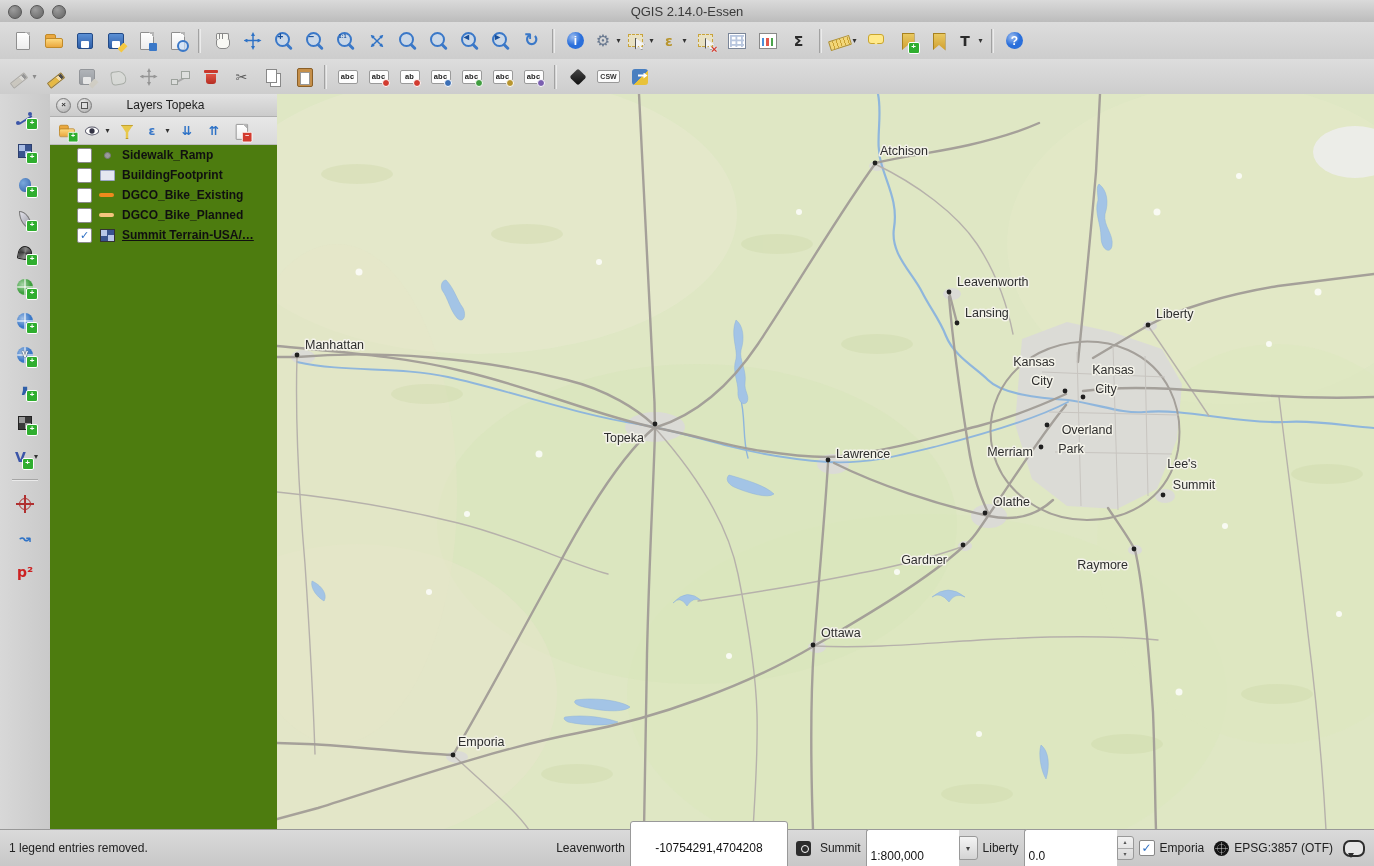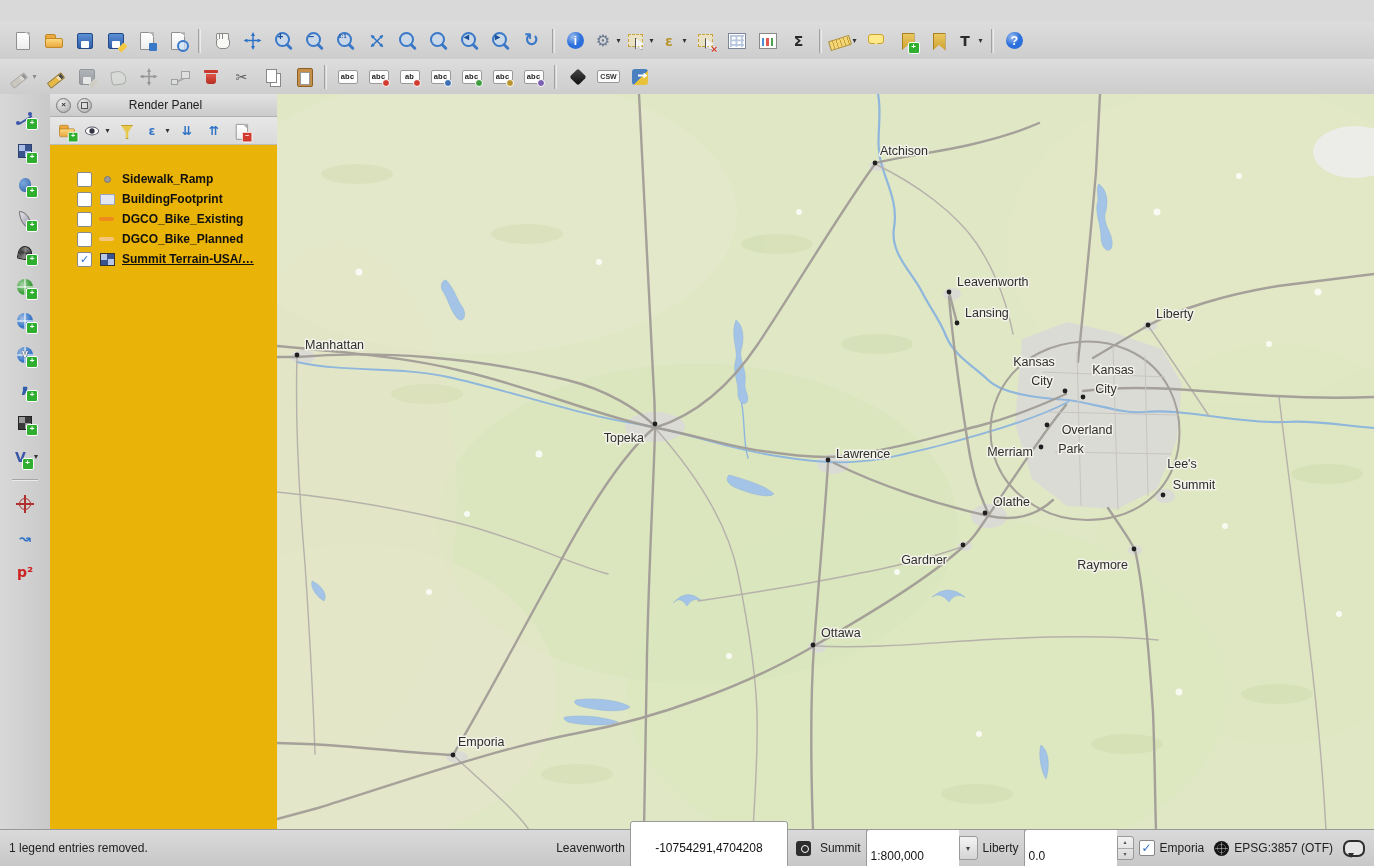--- a/index.html
+++ b/index.html
@@ -102,21 +102,21 @@
   .side-toolbar .tsep{width:26px;height:0;border-top:1px solid #a6a6a6;border-bottom:1px solid #eaeaea;margin:3px 0;}
 
   .layers-panel{position:absolute;left:50px;top:0;bottom:0;width:227px;background:#ececec;border-right:1px solid #979797;display:flex;flex-direction:column;}
   .panel-header{height:22px;display:flex;align-items:center;background:linear-gradient(#e2e2e2,#cbcbcb);border-bottom:1px solid #b0b0b0;}
   .ph-btn{width:13px;height:13px;margin-left:6px;border-radius:50%;background:radial-gradient(circle at 35% 30%,#ececec,#a8a8a8);border:1px solid #7d7d7d;display:flex;align-items:center;justify-content:center;font:bold 8px/1 "Liberation Sans",sans-serif;color:#333;flex:none;}
   .ph-float-inner{width:5px;height:5px;border:1px solid #555;background:#ddd;}
   .panel-title{flex:1;text-align:center;font-size:12px;color:#222;margin-right:38px;}
   .panel-toolbar{height:27px;display:flex;align-items:center;gap:2px;padding:0 4px;background:linear-gradient(#e7e7e7,#dadada);border-bottom:1px solid #bcbcbc;}
   .panel-toolbar .tbtn{min-width:25px;height:23px;}
   .panel-toolbar .ic{transform:scale(.88);}
-  .layer-list{flex:1;padding-top:24px;background:#eab308;}
+  .layer-list{flex:1;padding-top:0;background:#4d7c0f;}
   .layer-row{display:flex;align-items:center;gap:7px;height:20px;padding-left:27px;font-weight:bold;font-size:12px;color:#101010;}
   .cb{width:13px;height:13px;background:#fff;border:1px solid #8a8a8a;border-radius:2px;display:flex;align-items:center;justify-content:center;color:#2d6fc4;font:bold 11px/1 "DejaVu Sans",sans-serif;flex:none;}
   .sym{width:16px;height:14px;position:relative;flex:none;}
   .sym-point::after{content:"";position:absolute;left:5px;top:4px;width:5px;height:5px;border-radius:50%;background:#9a9a9a;border:1px solid #777;}
   .sym-polygon::after{content:"";position:absolute;left:1px;top:2px;width:13px;height:9px;background:#e4e7f0;border:1px solid #9aa4c4;border-radius:1px;}
   .sym-line-orange::after{content:"";position:absolute;left:0;top:5px;width:15px;height:4px;background:#ef8a1d;border-radius:2px;}
   .sym-line-tan::after{content:"";position:absolute;left:0;top:5px;width:15px;height:4px;background:#f5c57e;border-radius:2px;}
   .sym-raster::after{content:"";position:absolute;left:1px;top:1px;width:13px;height:11px;border:1px solid #333;background:conic-gradient(#39538f 25%,#b8c6e8 0 50%,#39538f 0 75%,#b8c6e8 0);}
   .lname.u{text-decoration:underline;}
 
@@ -145,20 +145,28 @@
   .crs-globe{width:15px;height:15px;border-radius:50%;background:#141414;position:relative;flex:none;}
   .crs-globe::after{content:"";position:absolute;inset:1px;border-radius:50%;background:radial-gradient(circle,rgba(0,0,0,0) 40%,rgba(255,255,255,.3) 42% 48%,rgba(0,0,0,0) 50%),linear-gradient(90deg,rgba(0,0,0,0) 43%,rgba(255,255,255,.4) 43% 57%,rgba(0,0,0,0) 57%),linear-gradient(0deg,rgba(0,0,0,0) 43%,rgba(255,255,255,.4) 43% 57%,rgba(0,0,0,0) 57%);}
   .msg-bubble{width:21px;height:13px;border:2px solid #2d2d2d;border-radius:7px;background:#e6e6e6;position:relative;}
   .msg-bubble::after{content:"";position:absolute;left:3px;bottom:-6px;border:3px solid rgba(0,0,0,0);border-top:5px solid #2d2d2d;}
 </style>
 </head>
 <body>
 
 <div id="window">
 
+  <div class="titlebar">
+    <div class="lights">
+      <span class="light"></span>
+      <span class="light"></span>
+      <span class="light"></span>
+    </div>
+    <span class="title">QGIS 2.14.0-Essen</span>
+  </div>
 
   <div class="toolbar row1" id="tb-main">
       <div class="tbtn">
         <span class="ic base-page"></span>
       </div>
       <div class="tbtn">
         <span class="ic base-folder"></span>
       </div>
       <div class="tbtn">
         <span class="ic base-floppy"></span>
@@ -460,21 +468,21 @@
           </span>
         </div>
       </div>
 
     <div class="layers-panel">
       <div class="panel-header">
         <span class="ph-btn">×</span>
         <span class="ph-btn">
             <span class="ph-float-inner"></span>
           </span>
-        <span class="panel-title">Render Panel</span>
+        <span class="panel-title">Layers Topeka</span>
       </div>
       <div class="panel-toolbar" id="tb-panel">
           <div class="tbtn">
             <span class="ic base-folder">
               <span class="plus">+</span>
             </span>
           </div>
           <div class="tbtn">
             <span class="ic base-eye"></span>
             <span class="dd">▾</span>

